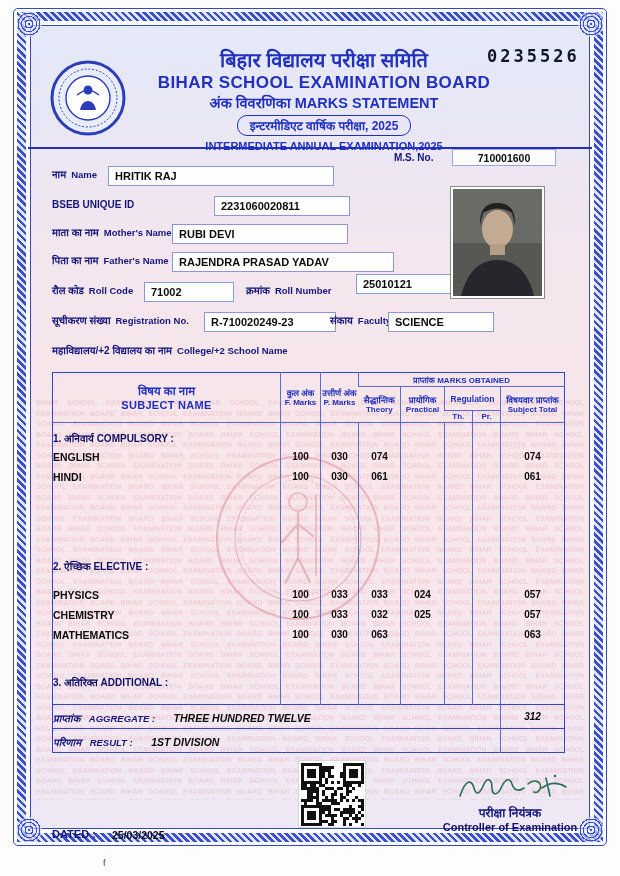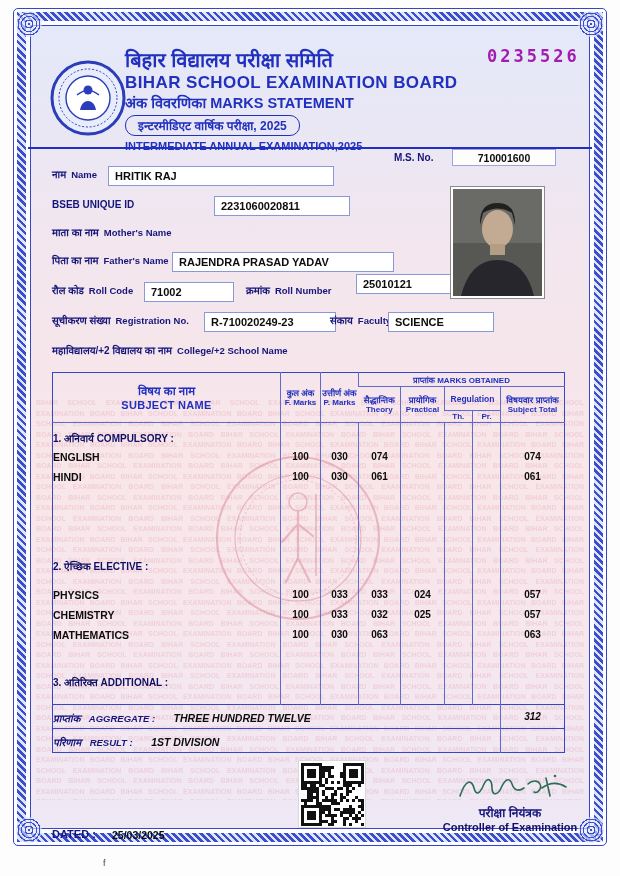--- a/index.html
+++ b/index.html
@@ -21,22 +21,22 @@
   .wm-text{position:absolute;left:36px;top:398px;width:548px;height:402px;overflow:hidden;
          z-index:1;color:rgba(214,120,134,0.20);font-size:7px;line-height:10.5px;
          word-spacing:3px;font-weight:700;text-align:justify;}
   .wm-seal{position:absolute;left:212px;top:452px;z-index:1;opacity:.45;}
 
   .content{position:absolute;inset:0;z-index:2;}
   .abs{position:absolute;}
 
   
   .serial{left:487px;top:46px;font-family:"DejaVu Sans Mono",monospace;font-weight:700;
-          font-size:17px;letter-spacing:3px;color:#a21caf;}
-  .titles{left:125px;top:48px;width:398px;text-align:left;color:#2130bf;}
+          font-size:17px;letter-spacing:3px;color:#0f172a;}
+  .titles{left:125px;top:48px;width:398px;text-align:center;color:#2130bf;}
   .t-hi{font-size:20px;font-weight:700;line-height:24px;}
   .t-en{font-size:17px;font-weight:700;letter-spacing:.4px;line-height:21px;}
   .t-marks{font-size:14.5px;font-weight:700;line-height:20px;}
   .t-exam-box{display:inline-block;border:1.5px solid #2130bf;border-radius:10px;
           padding:1px 12px;font-size:12px;font-weight:700;margin-top:2px;}
   .t-exam-en{font-size:11px;font-weight:700;line-height:16px;margin-top:2px;}
   .hrule{left:28px;top:147px;width:564px;border-top:2px solid #2130bf;height:0;}
   .ms-label{left:394px;top:152px;font-size:10px;font-weight:700;color:#15157a;}
   .ms-box{left:452px;top:149px;width:102px;height:15px;border:1px solid #9aa6de;background:#fdfdfc;
           display:flex;align-items:center;justify-content:center;
@@ -142,20 +142,21 @@
       <span>नाम</span><span class="en">Name</span>
     </div>
     <div class="abs vbox" style="left:108px;top:166px;width:212px;">HRITIK RAJ</div>
 
     <div class="abs lbl" style="left:52px;top:196px;">BSEB UNIQUE ID</div>
     <div class="abs vbox" style="left:214px;top:196px;width:122px;">2231060020811</div>
 
     <div class="abs lbl" style="left:52px;top:224px;">
       <span>माता का नाम</span><span class="en">Mother's Name</span>
     </div>
+    <div class="abs vbox" style="left:172px;top:224px;width:162px;">RUBI DEVI</div>
 
     <div class="abs lbl" style="left:52px;top:252px;">
       <span>पिता का नाम</span><span class="en">Father's Name</span>
     </div>
     <div class="abs vbox" style="left:172px;top:252px;width:208px;">RAJENDRA PRASAD YADAV</div>
 
     <div class="abs lbl" style="left:52px;top:282px;">
       <span>रौल कोड</span><span class="en">Roll Code</span>
     </div>
     <div class="abs vbox" style="left:144px;top:282px;width:76px;">71002</div>

